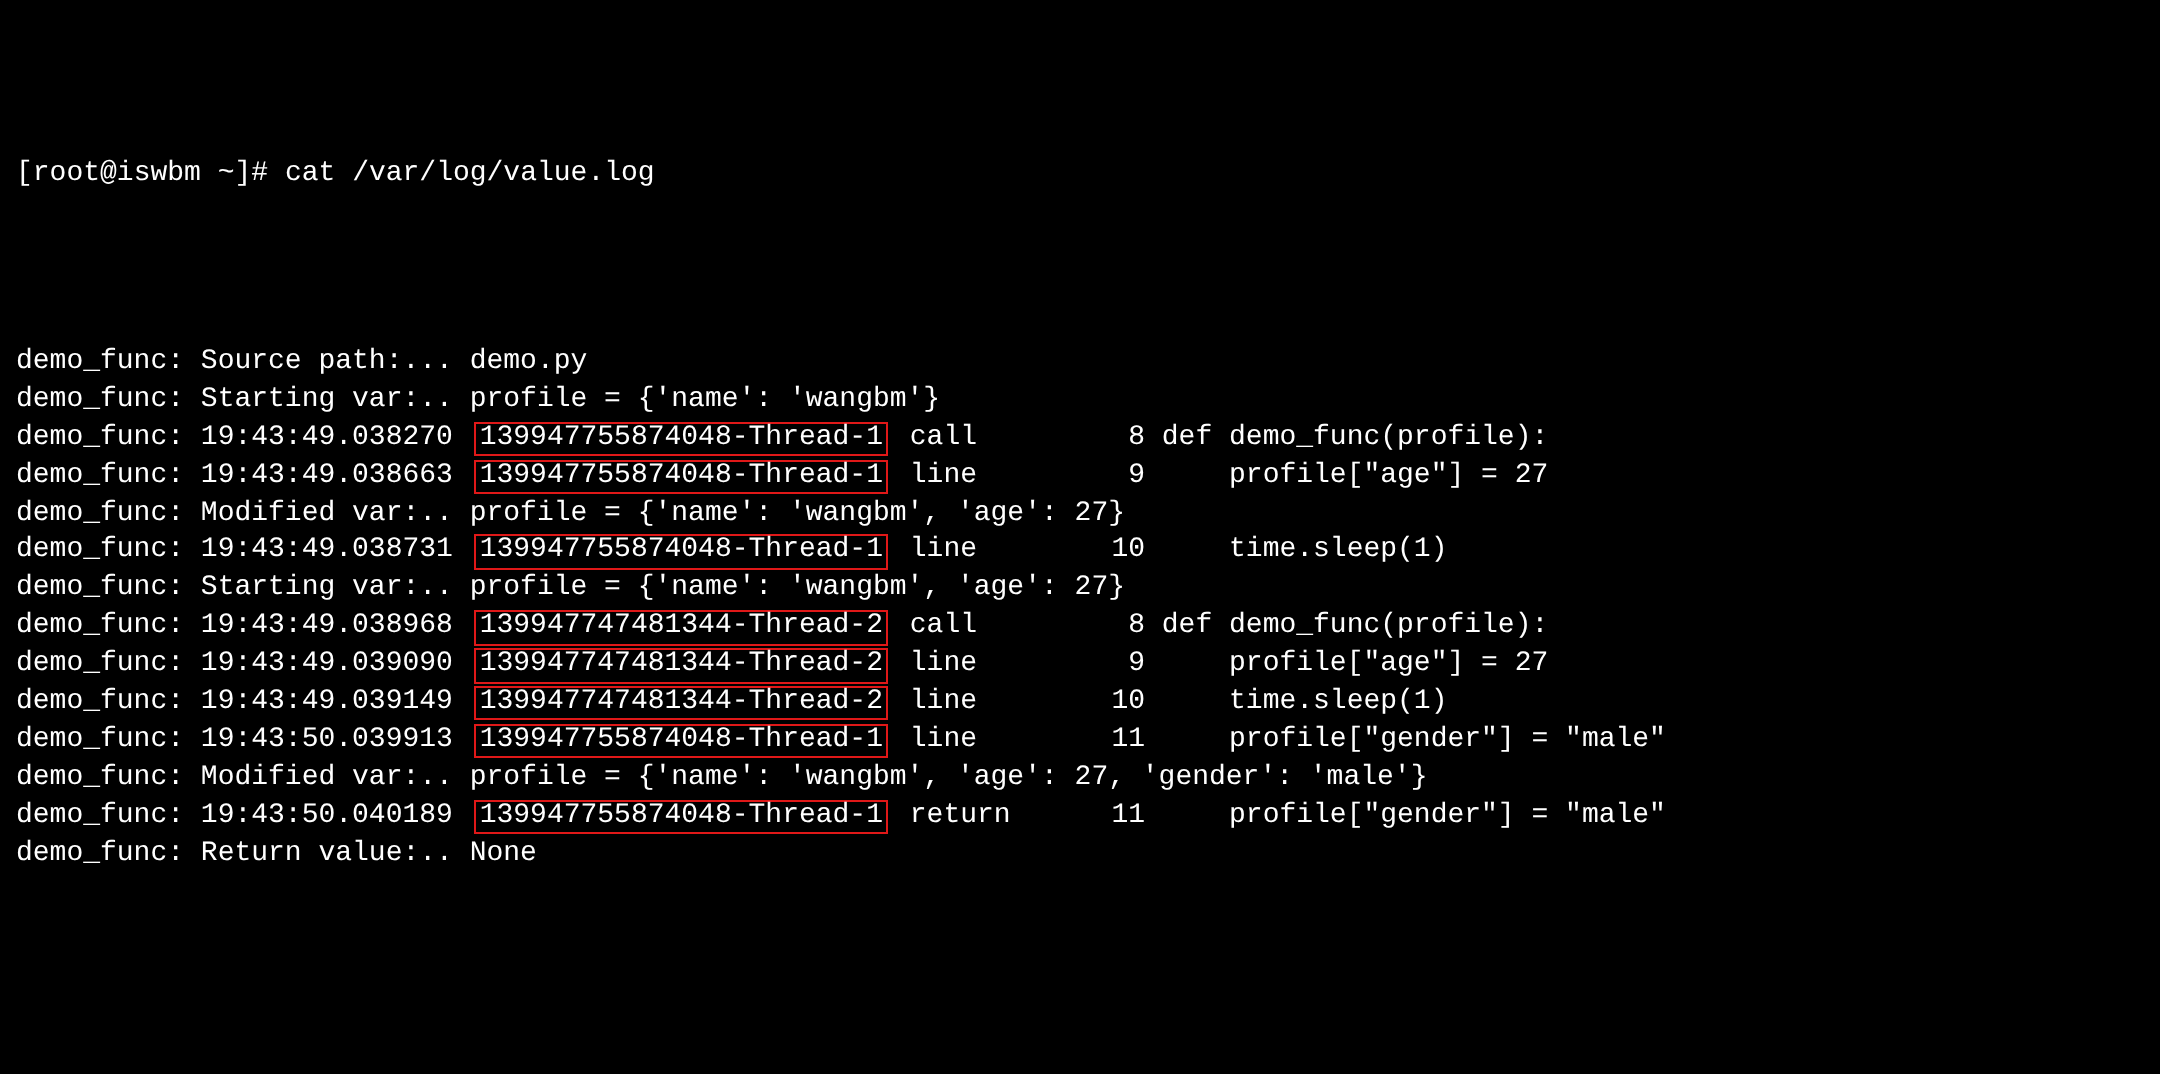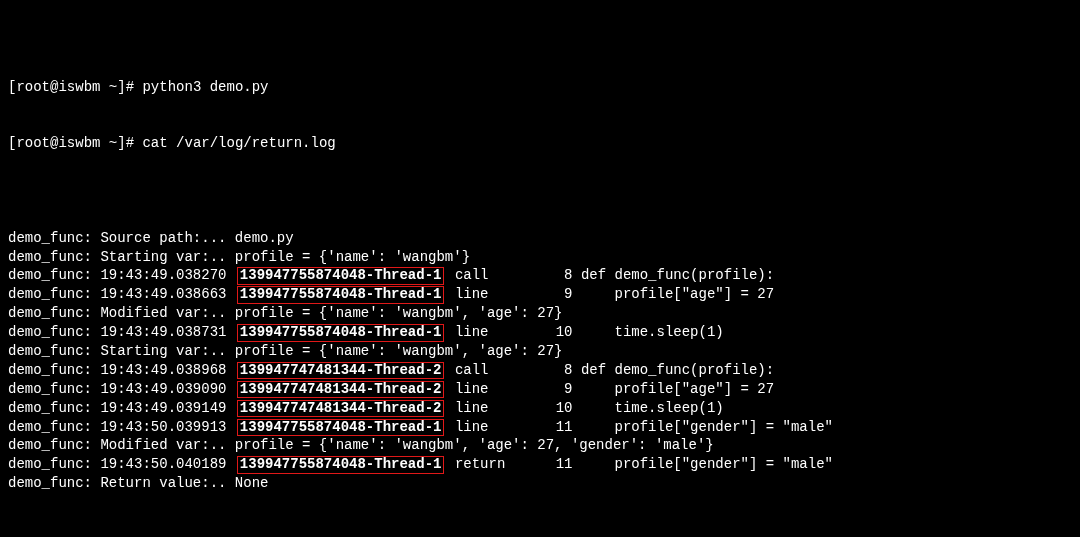--- a/index.html
+++ b/index.html
@@ -22,31 +22,29 @@
   .line {
     white-space: pre;
     position: relative;
   }
   .box {
     border: 1.5px solid #e01818;
     padding: 0 2px;
     margin: 0 2px;
     display: inline-block;
     line-height: 1.1;
-    font-weight: bold;
   }
 </style>
 </head>
 <body>
 
 <div class="term">
 
   
-  <div class="line">[<span>root</span>@<span>iswbm</span> <span>~</span>]<span>#</span> <span>python3 demo.py</span></div>
-  <div class="line">[<span>root</span>@<span>iswbm</span> <span>~</span>]<span>#</span> <span>cat /var/log/return.log</span></div>
+  <div class="line">[<span>root</span>@<span>iswbm</span> <span>~</span>]<span>#</span> <span>cat /var/log/value.log</span></div>
 
   
   <div id="log-output"><div class="line"><span>demo_func: Source path:...</span><span> demo.py</span></div><div class="line"><span>demo_func: Starting var:..</span><span> profile = {'name': 'wangbm'}</span></div><div class="line"><span>demo_func: 19:43:49.038270 </span><span class="box">139947755874048-Thread-1</span><span> call         8 def demo_func(profile):</span></div><div class="line"><span>demo_func: 19:43:49.038663 </span><span class="box">139947755874048-Thread-1</span><span> line         9     profile["age"] = 27</span></div><div class="line"><span>demo_func: Modified var:..</span><span> profile = {'name': 'wangbm', 'age': 27}</span></div><div class="line"><span>demo_func: 19:43:49.038731 </span><span class="box">139947755874048-Thread-1</span><span> line        10     time.sleep(1)</span></div><div class="line"><span>demo_func: Starting var:..</span><span> profile = {'name': 'wangbm', 'age': 27}</span></div><div class="line"><span>demo_func: 19:43:49.038968 </span><span class="box">139947747481344-Thread-2</span><span> call         8 def demo_func(profile):</span></div><div class="line"><span>demo_func: 19:43:49.039090 </span><span class="box">139947747481344-Thread-2</span><span> line         9     profile["age"] = 27</span></div><div class="line"><span>demo_func: 19:43:49.039149 </span><span class="box">139947747481344-Thread-2</span><span> line        10     time.sleep(1)</span></div><div class="line"><span>demo_func: 19:43:50.039913 </span><span class="box">139947755874048-Thread-1</span><span> line        11     profile["gender"] = "male"</span></div><div class="line"><span>demo_func: Modified var:..</span><span> profile = {'name': 'wangbm', 'age': 27, 'gender': 'male'}</span></div><div class="line"><span>demo_func: 19:43:50.040189 </span><span class="box">139947755874048-Thread-1</span><span> return      11     profile["gender"] = "male"</span></div><div class="line"><span>demo_func: Return value:..</span><span> None</span></div></div>
 
   
   
 
   
   
 </div>

